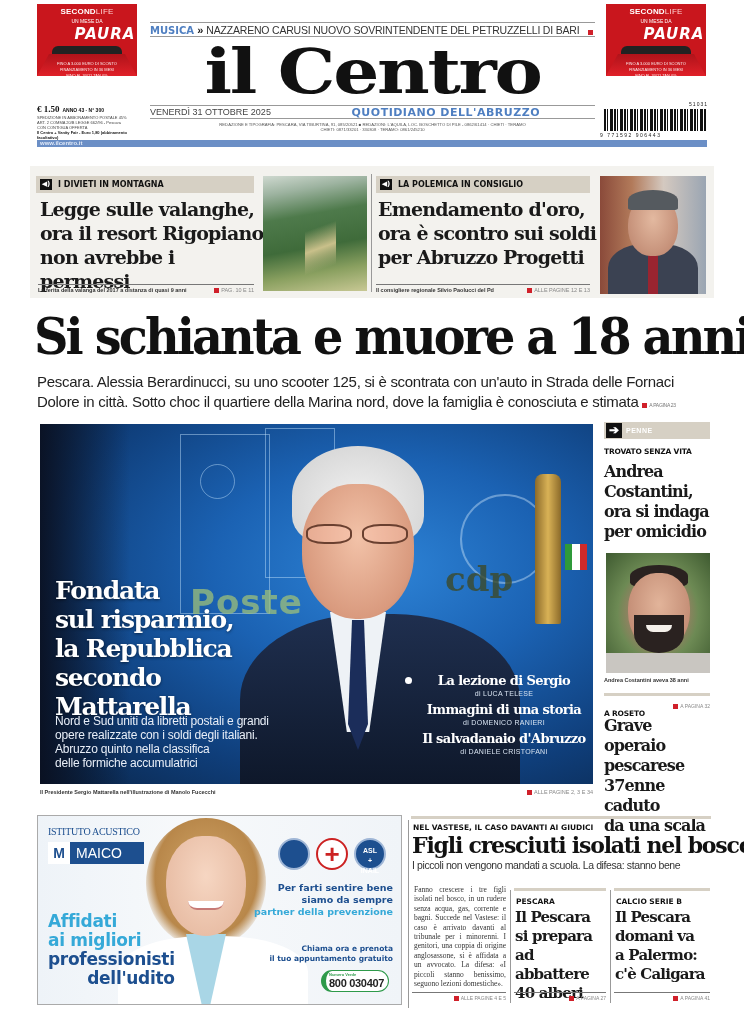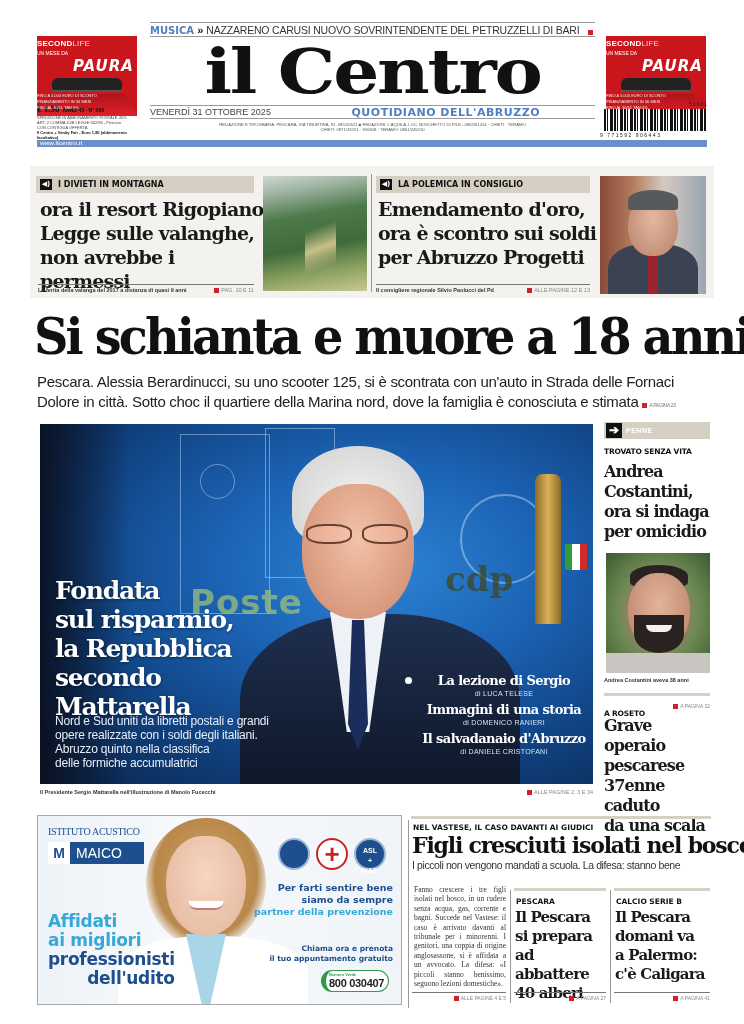--- a/index.html
+++ b/index.html
@@ -1,21 +1,21 @@
 <!DOCTYPE html>
 <html><head>
 <meta charset="utf-8">
 <style>
   * { box-sizing: border-box; margin: 0; padding: 0; }
   html, body { width: 744px; height: 1024px; background: #ffffff; overflow: hidden; }
   body { position: relative; font-family: "Liberation Sans", sans-serif; color: #1a1a1a; }
   .abs { position: absolute; }
 
   
-  .ear { position: absolute; top: 36px; width: 100px; height: 80px; background: #c9161d; color: #fff; overflow: hidden; }
+  .ear { position: absolute; top: 4px; width: 100px; height: 72px; background: #c9161d; color: #fff; text-align: center; overflow: hidden; }
   .ear .brand { font-size: 8px; font-weight: bold; margin-top: 3px; letter-spacing: 0.2px; }
   .ear .brand b { color: #fff; }
   .ear .brand span { color: #ffd0d0; font-weight: normal; }
   .ear .sub { font-size: 5px; margin-top: 2px; }
   .ear .paura { font-family: "DejaVu Sans", sans-serif; font-size: 15px; font-style: italic; font-weight: bold; letter-spacing: 1px; margin-top: 1px; margin-left: 36px; }
   .ear .car { width: 70px; height: 12px; background: #222; border-radius: 6px 6px 2px 2px; margin: 3px auto 3px; box-shadow: 0 2px 0 #555; }
   .ear .fine { font-size: 4px; line-height: 6px; opacity: 0.9; }
   .ear .stage { position: absolute; bottom: 0; left: 0; right: 0; height: 22px; background: linear-gradient(#b0131a, #e02028); clip-path: polygon(12% 0, 88% 0, 100% 100%, 0 100%); }
   .ear .stage-text { position: relative; z-index: 2; }
 
@@ -211,22 +211,22 @@
   <span class="num">9 771592 906443</span>
 </div>
 
 <div class="abs band">
 
   <div class="kick-bar" style="left:6px;top:10px;width:218px;">
     <span class="speaker">◀)</span>
     <span>I DIVIETI IN MONTAGNA</span>
   </div>
   <div class="story-h" style="left:10px;top:31px;width:225px;font-size:19px;line-height:24px;">
+    <div>Legge sulle valanghe,</div>
     <div>ora il resort Rigopiano</div>
-    <div>Legge sulle valanghe,</div>
     <div>non avrebbe i permessi</div>
   </div>
   <div class="caption-line" style="left:8px;top:118px;width:216px;">
     <span>La ferita della valanga del 2017 a distanza di quasi 9 anni</span>
     <span class="ref"><span class="red-sq"></span><span>PAG. 10 E 11</span></span>
   </div>
   <div class="photo mountain" style="left:233px;top:10px;width:104px;height:115px;">
     <div class="scar"></div>
   </div>
   <div style="position:absolute;left:341px;top:8px;width:1px;height:118px;background:#999;"></div>

